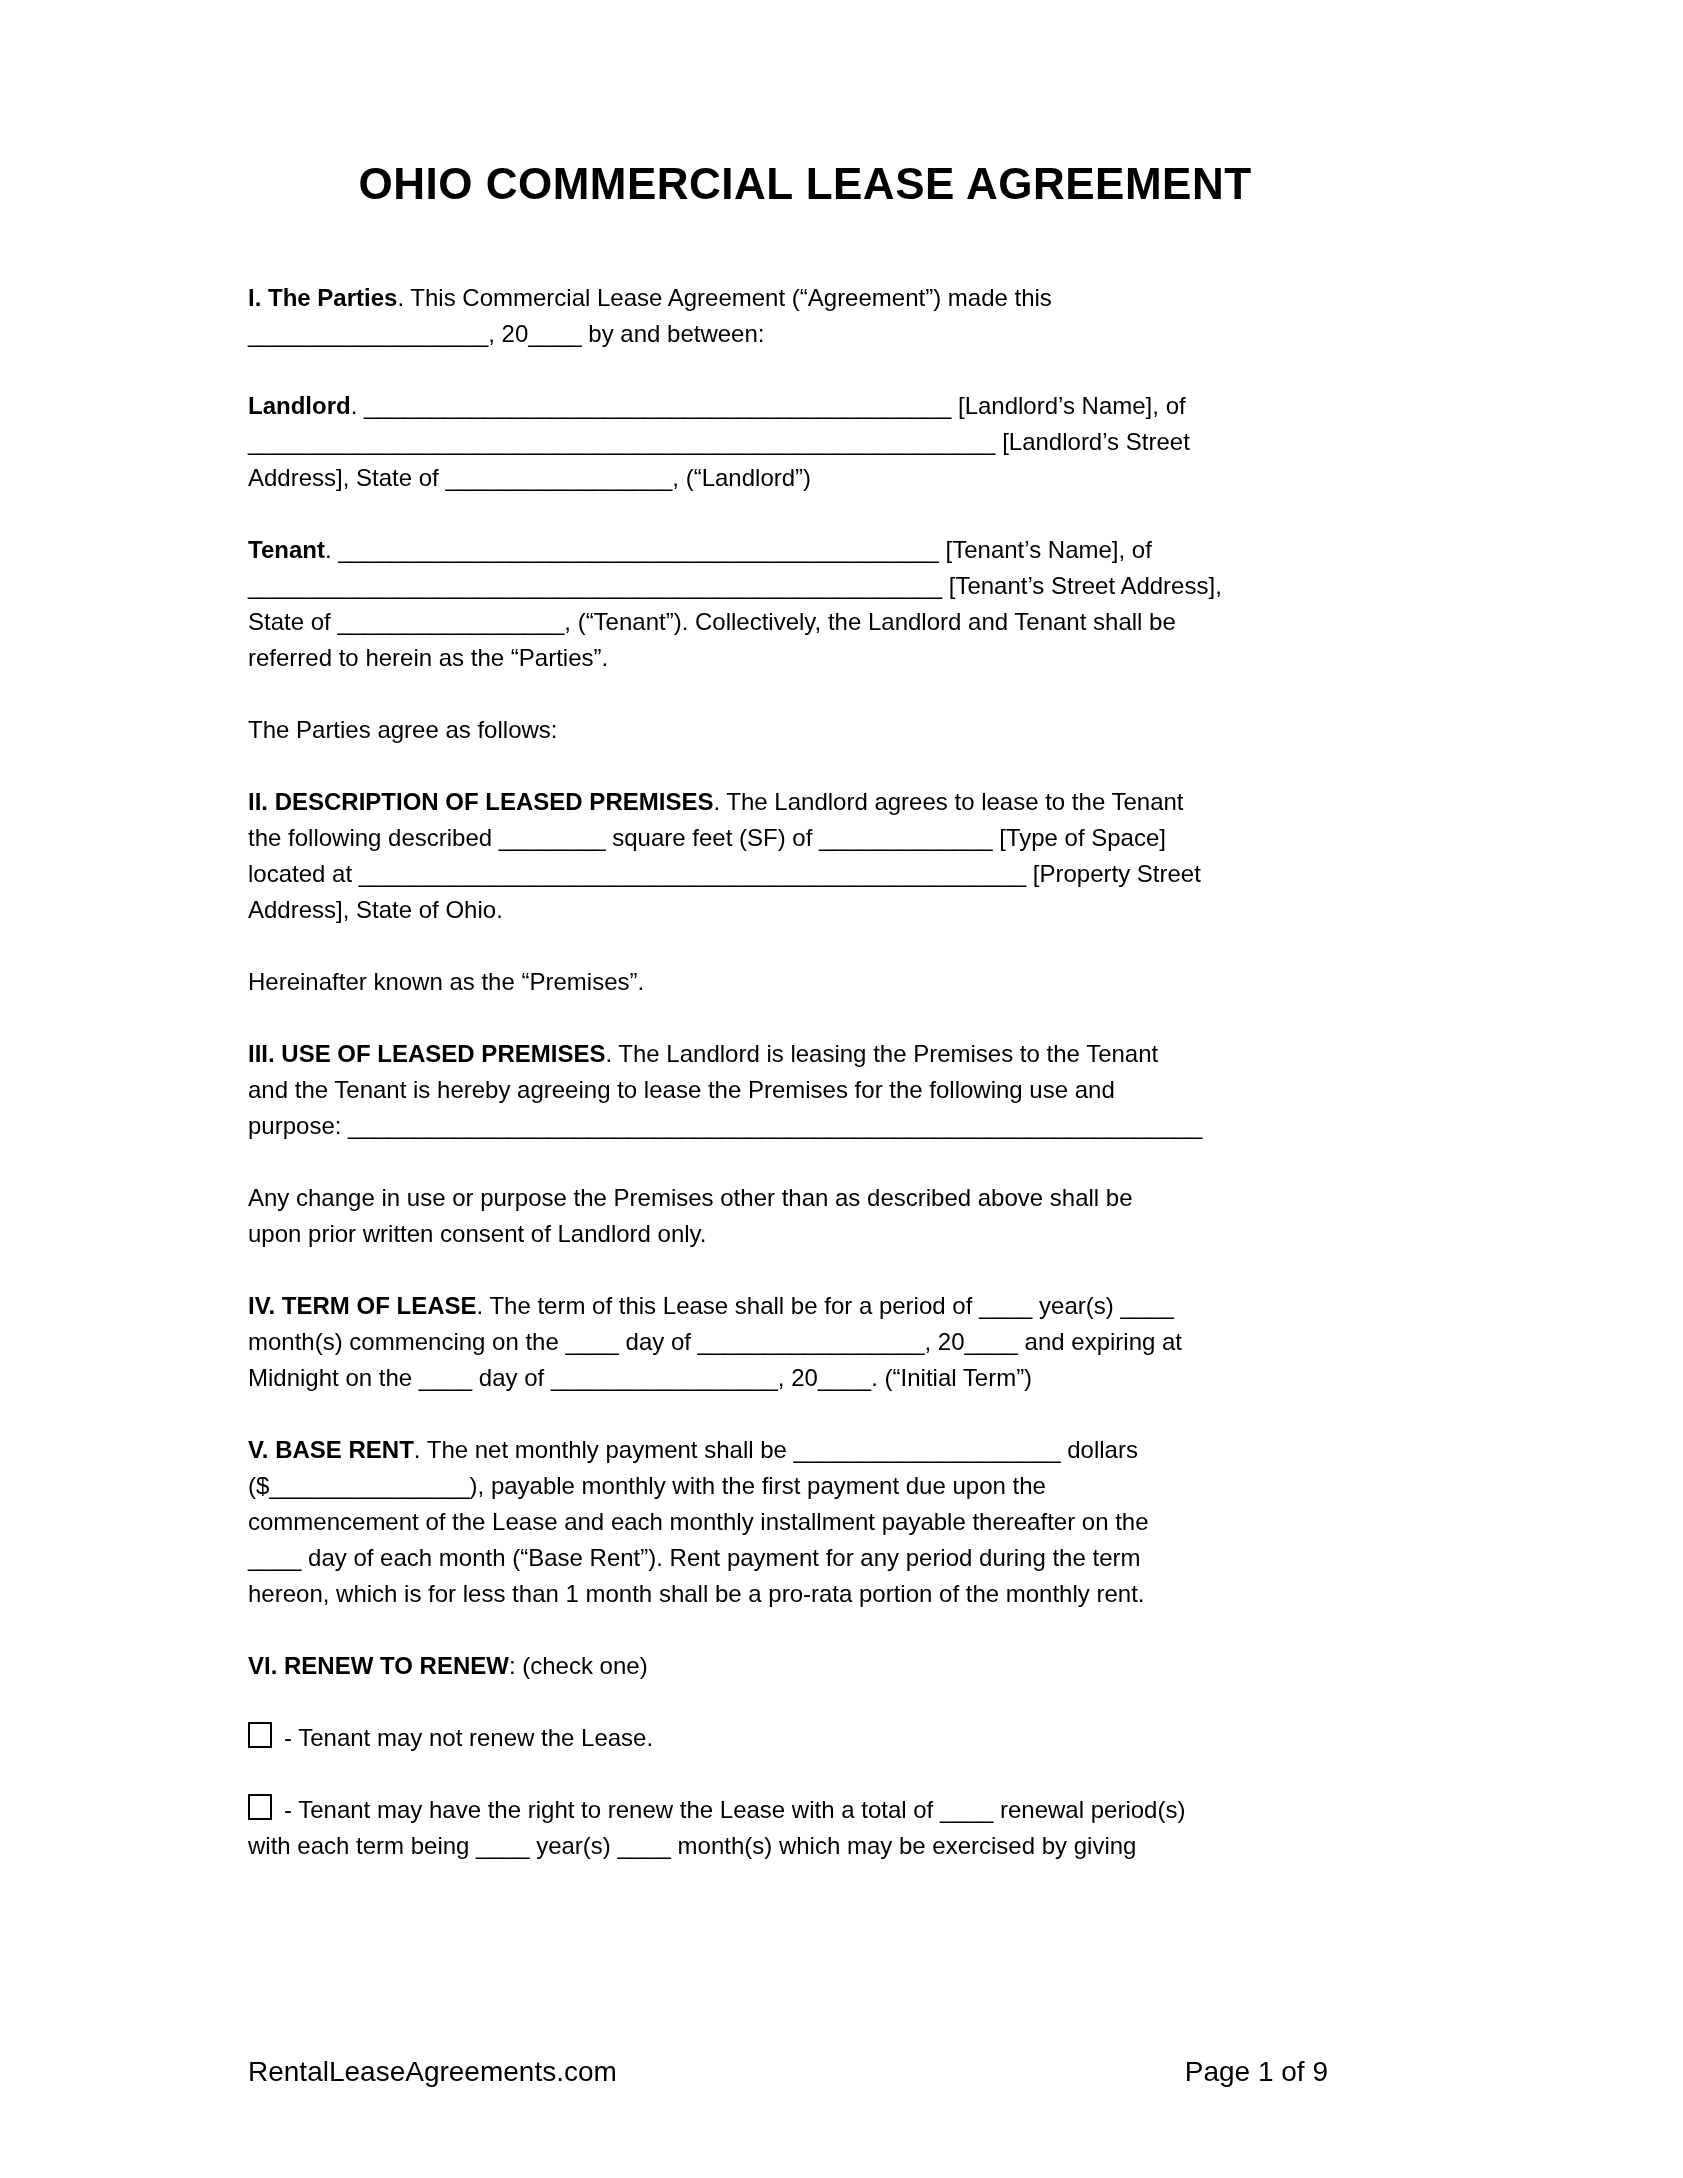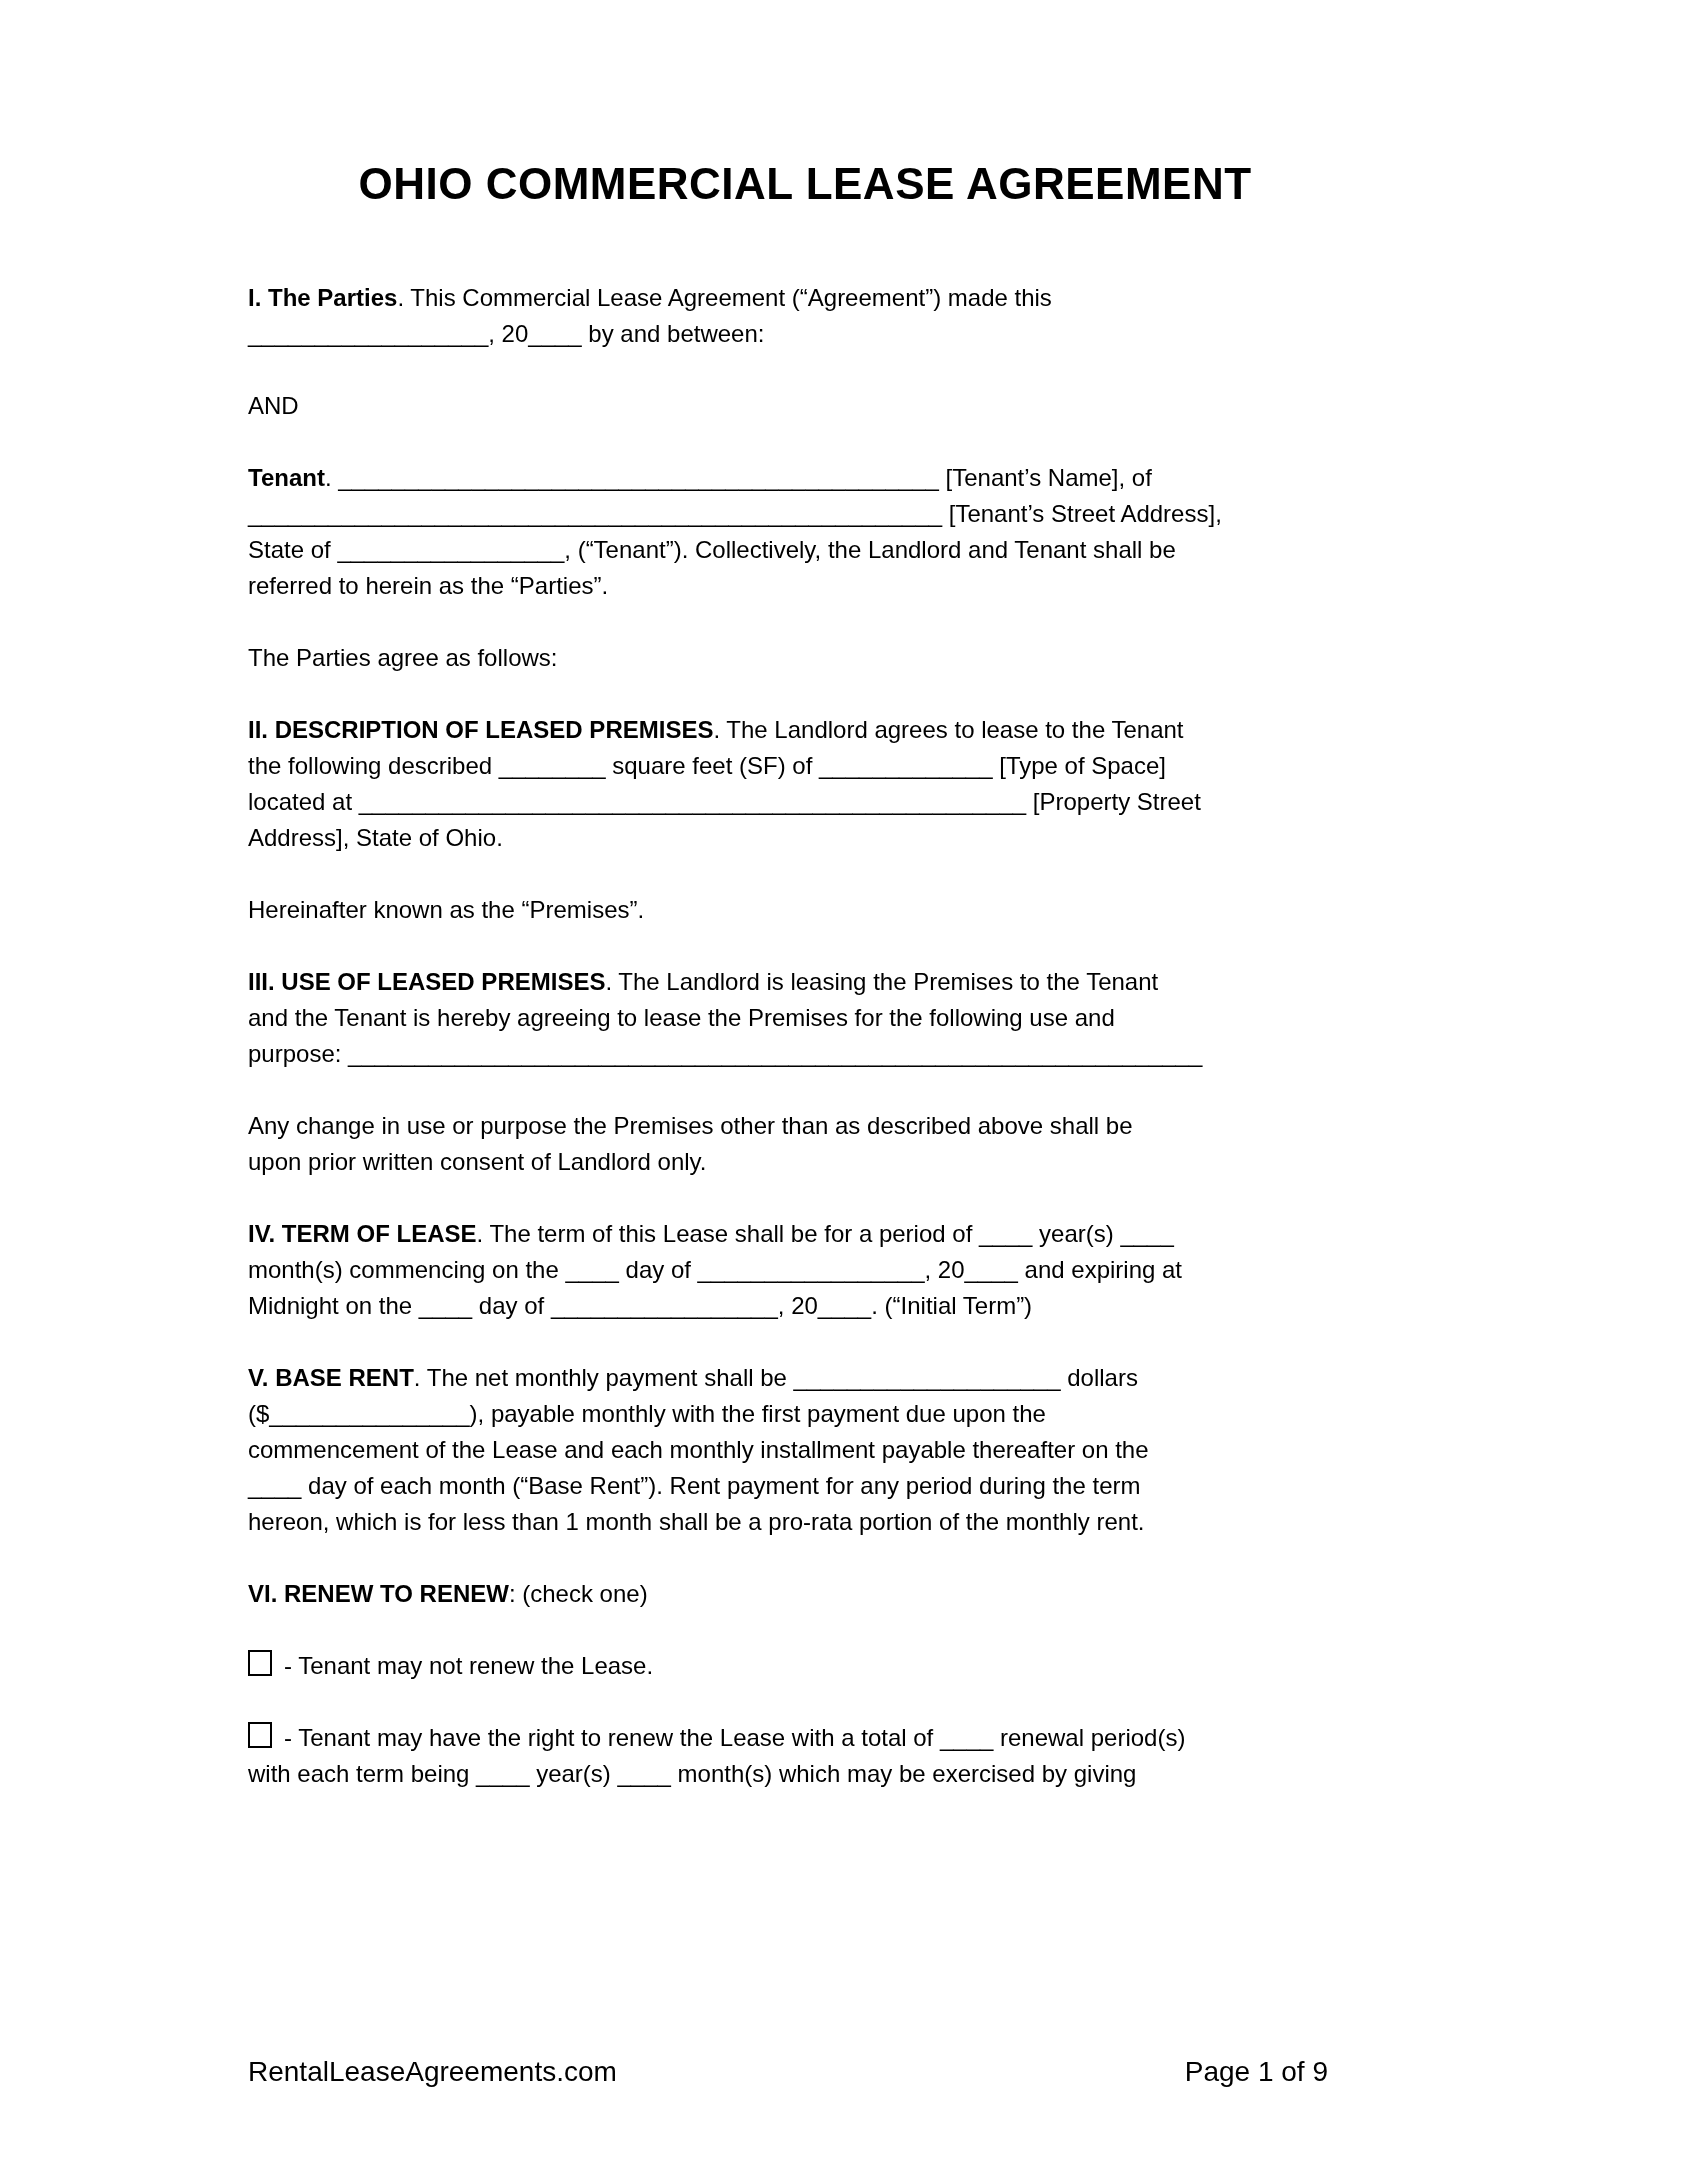--- a/index.html
+++ b/index.html
@@ -58,22 +58,24 @@
 <body>
 
 <div class="page">
   <div class="content">
 
     <h1 class="doc-title">OHIO COMMERCIAL LEASE AGREEMENT</h1>
 
     <p class="para"><strong>I. The Parties</strong><span>. This Commercial Lease Agreement (“Agreement”) made this
 __________________, 20____ by and between:</span></p>
 
+    <p class="para"><strong>Landlord</strong><span>. ____________________________________________ [Landlord’s Name], of
+________________________________________________________ [Landlord’s Street
+Address], State of _________________, (“Landlord”)</span></p>
 
-    <p class="para">AND</p>
 
     <p class="para"><strong>Tenant</strong><span>. _____________________________________________ [Tenant’s Name], of
 ____________________________________________________ [Tenant’s Street Address],
 State of _________________, (“Tenant”). Collectively, the Landlord and Tenant shall be
 referred to herein as the “Parties”.</span></p>
 
     <p class="para">The Parties agree as follows:</p>
 
     <p class="para"><strong>II. DESCRIPTION OF LEASED PREMISES</strong><span>. The Landlord agrees to lease to the Tenant
 the following described ________ square feet (SF) of _____________ [Type of Space]

